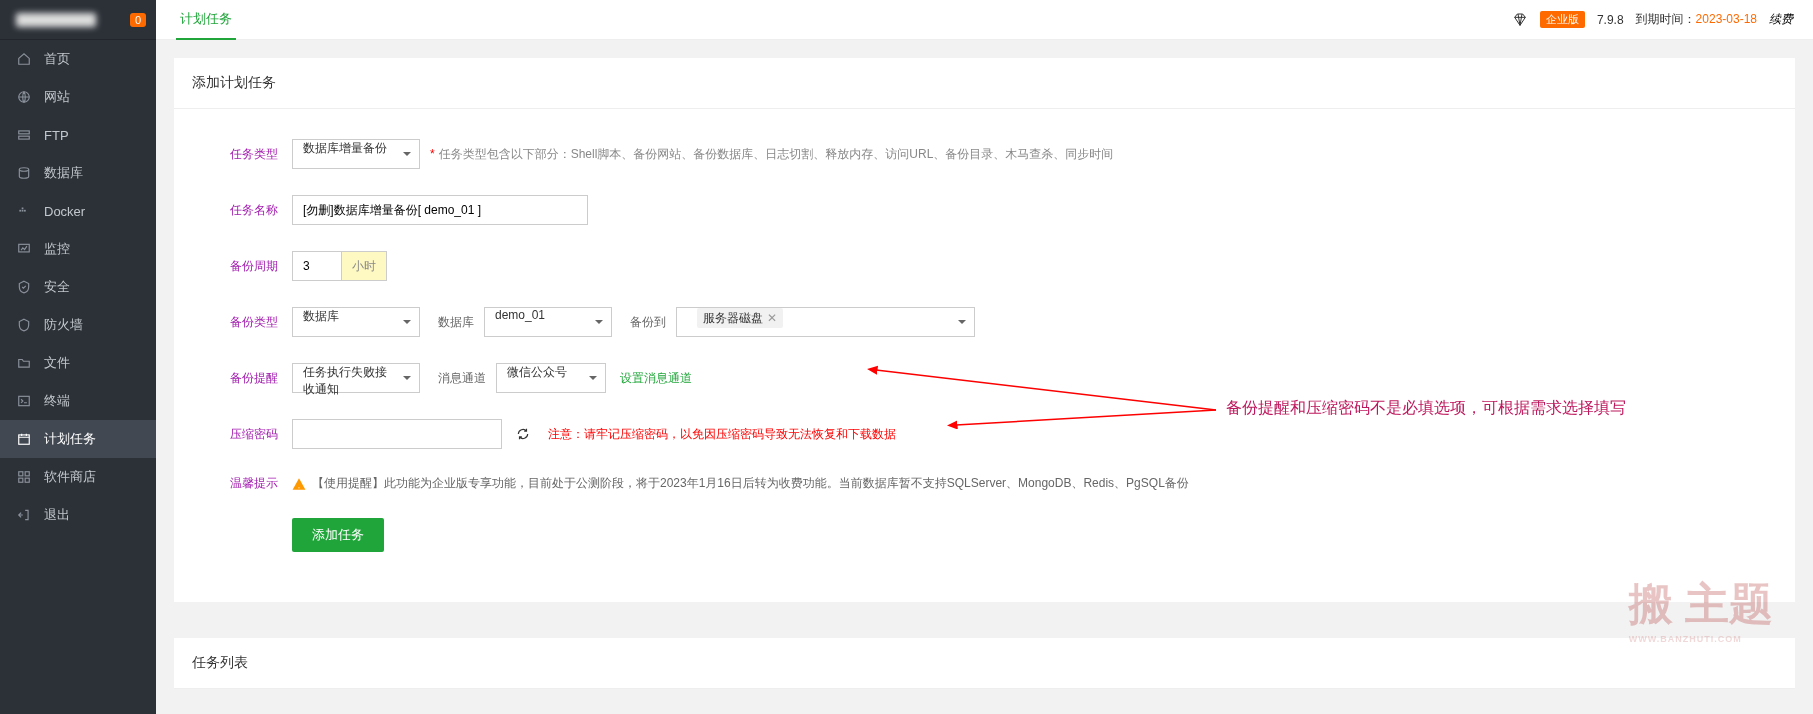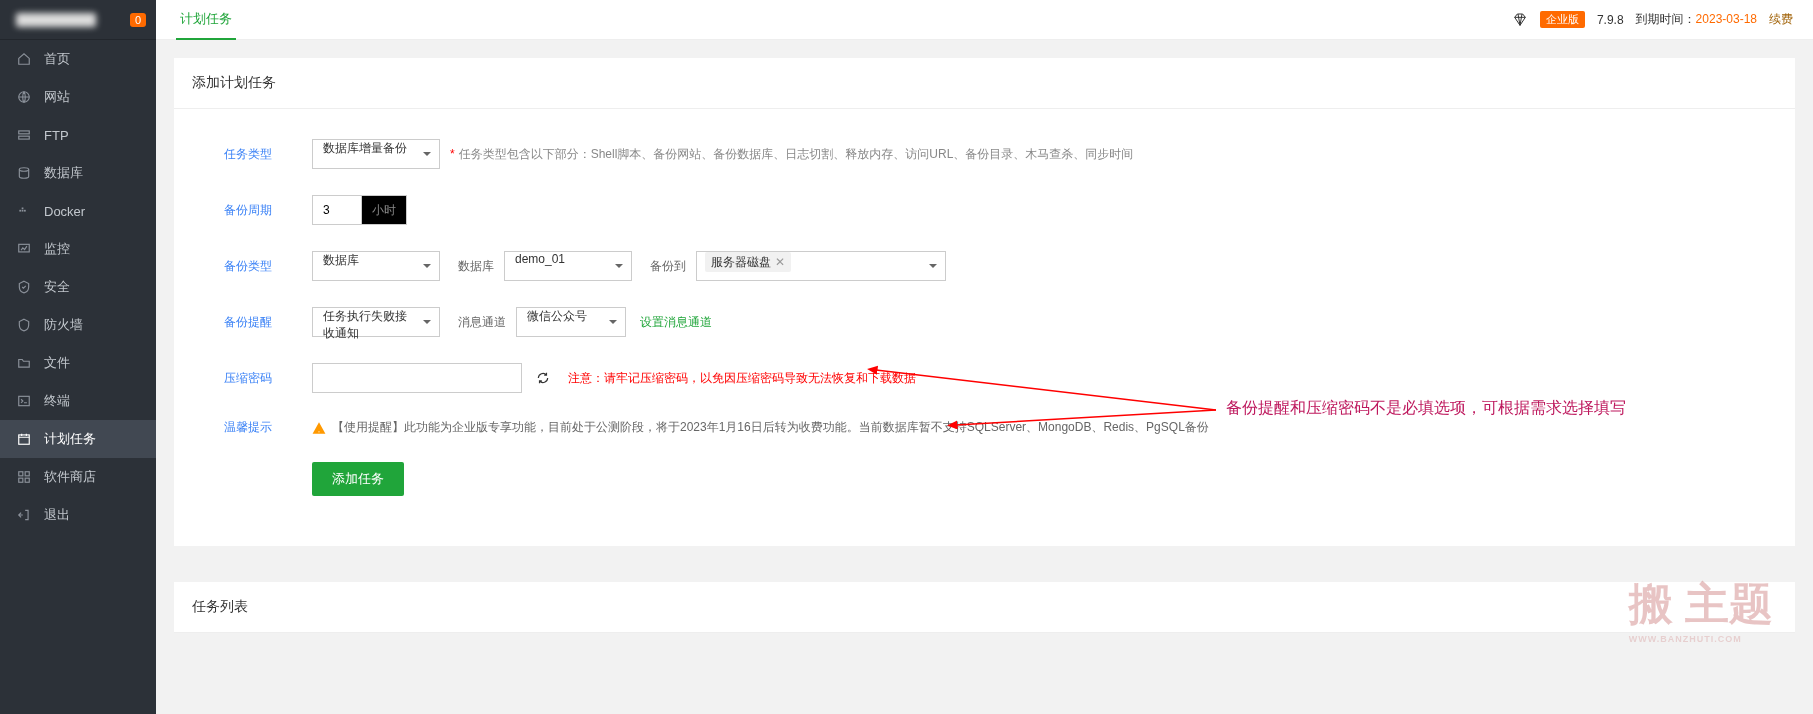--- a/index.html
+++ b/index.html
@@ -18,35 +18,35 @@
 
 .main { flex: 1; display: flex; flex-direction: column; }
 
 
 .topbar { height: 40px; background: #fff; display: flex; align-items: center; padding: 0 20px; border-bottom: 1px solid #eee; }
 .tab { padding: 0 4px; font-size: 13px; color: #20a53a; border-bottom: 2px solid #20a53a; height: 40px; line-height: 38px; }
 .top-right { margin-left: auto; display: flex; align-items: center; gap: 12px; font-size: 12px; }
 .biz-badge { background: #ff6a00; color: #fff; padding: 1px 6px; border-radius: 2px; font-size: 11px; }
 .diamond { width: 16px; height: 16px; }
 .expire-date { color: #ff6a00; }
-.expire-link { color: #a16207; }
+.expire-link { color: #000000; font-style: italic; }
 
 
 .panel { margin: 18px; background: #fff; }
 .panel-head { padding: 16px 18px; font-size: 14px; border-bottom: 1px solid #eee; }
 .panel-body { padding: 30px 50px 24px; }
 
 .form-row { display: flex; align-items: center; margin-bottom: 26px; }
-.form-label { width: 60px; text-align: left; margin-right: 28px; font-size: 12px; color: #3b82f6; }
+.form-label { width: 60px; text-align: center; margin-right: 8px; font-size: 12px; color: #a21caf; }
 .select-box { position: relative; display: inline-flex; align-items: flex-start; border: 1px solid #ccc; height: 30px; padding: 0 24px 0 10px; font-size: 12px; background: #fff; min-width: 110px; }
 .select-box::after { content: ""; position: absolute; right: 8px; top: 12px; border: 4px solid transparent; border-top-color: #666; }
 .input-box { border: 1px solid #ccc; height: 30px; padding: 0 10px; font-size: 12px; outline: none; }
 .input-wide { width: 296px; }
 .input-num { width: 50px; }
-.unit-box { border: 1px solid #ccc; border-left: none; height: 30px; line-height: 28px; padding: 0 10px; font-size: 12px; color: #888; background: #000000; }
+.unit-box { border: 1px solid #ccc; border-left: none; height: 30px; line-height: 28px; padding: 0 10px; font-size: 12px; color: #888; background: #fef9c3; }
 .hint { font-size: 12px; color: #888; margin-left: 10px; }
 .hint-red { color: red; }
 .star { color: red; margin-right: 4px; }
 .inline-label { font-size: 12px; color: #666; margin: 0 10px 0 18px; }
 .link-green { color: #20a53a; margin-left: 14px; cursor: pointer; }
 .refresh-ico { width: 14px; height: 14px; margin: 0 8px 0 14px; cursor: pointer; }
 .tag-chip { display: inline-flex; align-items: center; background: #f1f1f1; border-radius: 2px; padding: 0 6px; height: 20px; font-size: 12px; }
 .tag-chip .x { margin-left: 4px; color: #999; cursor: pointer; }
 .warn-ico { width: 14px; height: 14px; margin-right: 6px; vertical-align: middle; }
 
@@ -217,38 +217,42 @@
       <div class="panel-body">
 
         <div class="form-row">
           <span class="form-label">任务类型</span>
           <div class="select-box" style="width:128px">
               <span>数据库增量备份</span>
             </div>
           <span class="hint"><span class="star">*</span><span>任务类型包含以下部分：Shell脚本、备份网站、备份数据库、日志切割、释放内存、访问URL、备份目录、木马查杀、同步时间</span></span>
         </div>
 
+        <div class="form-row">
+          <span class="form-label">任务名称</span>
+          <input class="input-box input-wide" value="[勿删]数据库增量备份[ demo_01 ]" style="">
+        </div>
 
         <div class="form-row">
           <span class="form-label">备份周期</span>
           <input class="input-box input-num" value="3" style="">
             <span class="unit-box">小时</span>
         </div>
 
         <div class="form-row">
           <span class="form-label">备份类型</span>
           <div class="select-box" style="width:128px">
               <span>数据库</span>
             </div>
           <span class="inline-label">数据库</span>
           <div class="select-box" style="width:128px">
               <span>demo_01</span>
             </div>
           <span class="inline-label">备份到</span>
-          <div class="select-box" style="width:250px;padding-left:8px">
+          <div class="select-box" style="width:299px;padding-left:20px">
             <span class="tag-chip">
               <span>服务器磁盘</span>
               <span class="x">✕</span>
             </span>
           </div>
         </div>
 
         <div class="form-row">
           <span class="form-label">备份提醒</span>
           <div class="select-box" style="width:128px">

